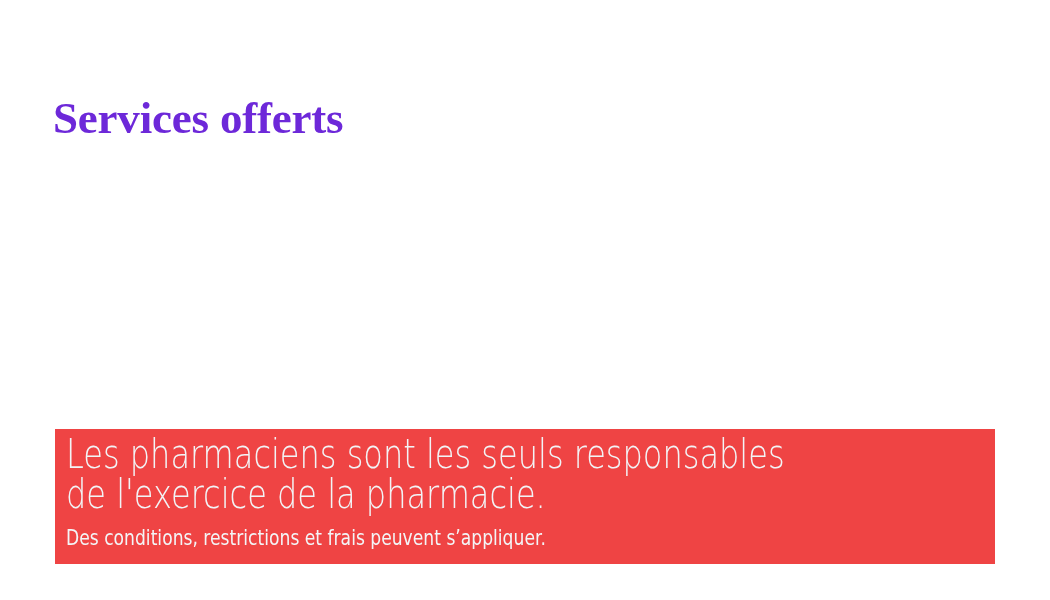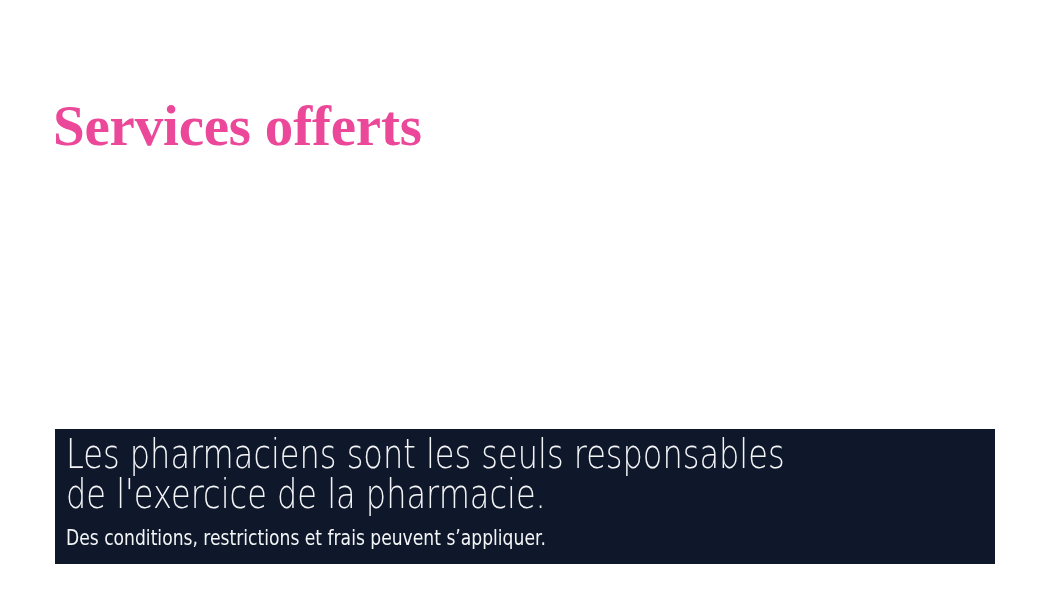--- a/index.html
+++ b/index.html
@@ -21,35 +21,35 @@
     background: #ffffff;
   }
 
   
   #slide-title {
     position: absolute;
     left: 53px;
     top: 62px;
     font-family: "Liberation Serif", "DejaVu Serif", serif;
     font-weight: bold;
-    font-size: 57px;
+    font-size: 45px;
     line-height: 52px;
     letter-spacing: -0.2px;
-    color: #ec4899;
+    color: #6d28d9;
     white-space: nowrap;
   }
 
   
   #callout-banner {
     position: absolute;
     left: 55px;
     top: 429px;
     width: 940px;
     height: 135px;
-    background: #0f172a;
+    background: #ef4444;
     box-sizing: border-box;
     overflow: hidden;
   }
 
   #callout-headline {
     position: absolute;
     left: 11px;
     top: 5px;
     width: 1300px;
     color: #f2f4f6;

